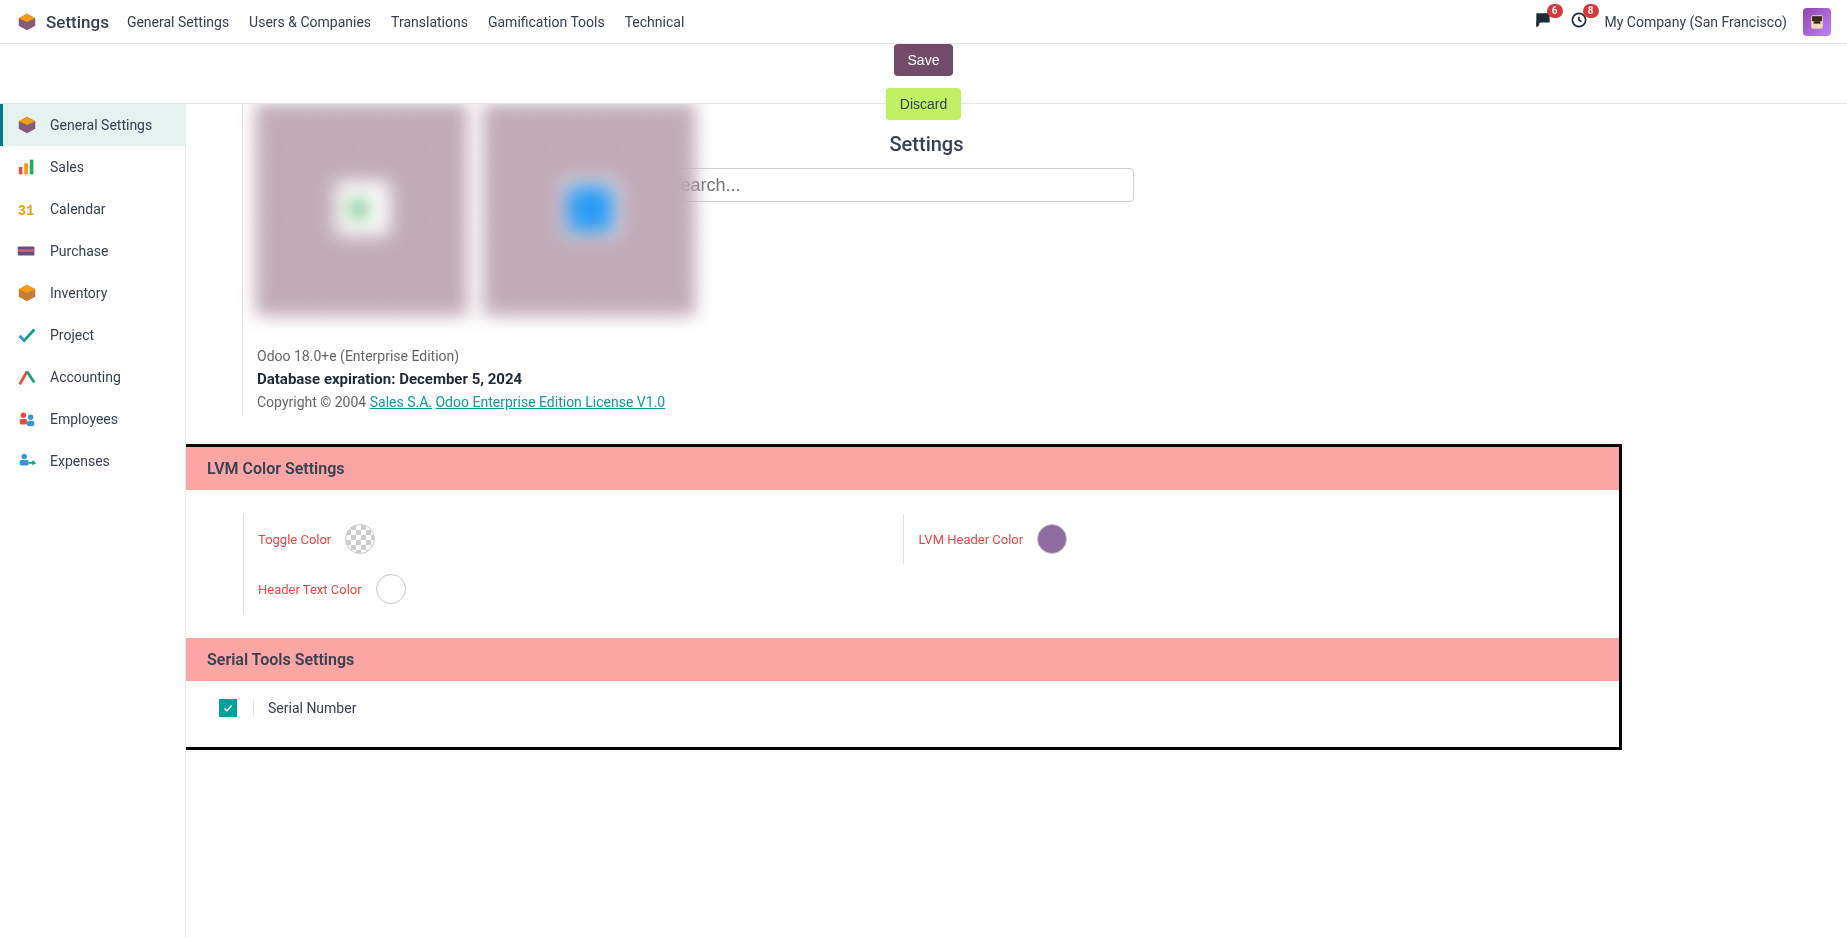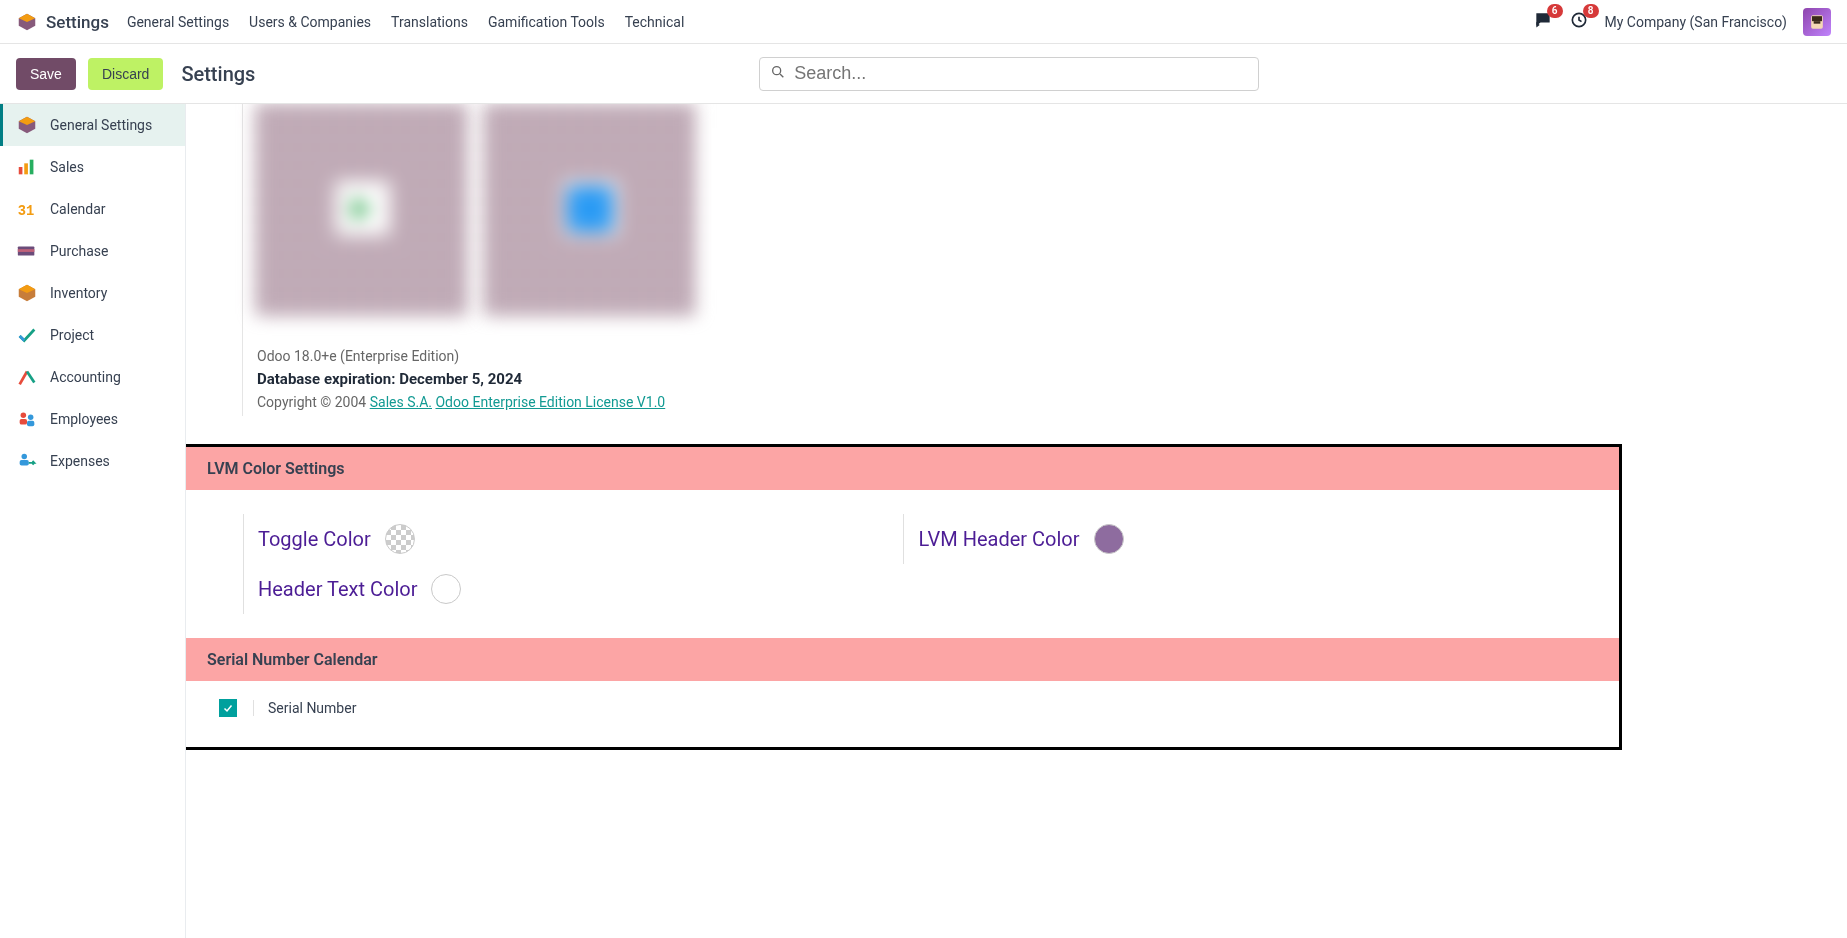--- a/index.html
+++ b/index.html
@@ -84,20 +84,21 @@
 }
 
 
 .control-panel {
   display: flex;
   align-items: center;
   height: 60px;
   padding: 0 16px;
   gap: 12px;
   border-bottom: 1px solid #e5e5e5;
+  flex-direction: column;
 }
 .btn {
   border: none;
   border-radius: 4px;
   padding: 8px 14px;
   font-size: 14px;
   cursor: pointer;
 }
 .btn-primary {
   background: #714B67;
@@ -244,22 +245,22 @@
   width: 48%;
 }
 .field-row {
   display: flex;
   align-items: center;
   gap: 14px;
   padding: 10px 14px;
   border-left: 1px solid #e0e0e0;
 }
 .field-label {
-  font-size: 20px;
-  color: #4c1d95;
+  font-size: 13px;
+  color: #ef4444;
 }
 .color-swatch {
   width: 30px;
   height: 30px;
   border-radius: 50%;
   border: 1px solid #c9c9c9;
   flex-shrink: 0;
   cursor: pointer;
 }
 .swatch-transparent {
@@ -487,21 +488,21 @@
             </div>
           </div>
           <div class="col">
             <div class="field-row">
               <span class="field-label">LVM Header Color</span>
               <span class="color-swatch swatch-purple"></span>
             </div>
           </div>
         </div>
 
-        <div class="section-heading">Serial Number Calendar</div>
+        <div class="section-heading">Serial Tools Settings</div>
         <div class="serial-body">
           <span class="chk">
             <svg width="12" height="12" viewBox="0 0 24 24">
                 <polyline points="5,13 10,18 19,7" fill="none" stroke="#fff" stroke-width="3"></polyline>
               </svg>
           </span>
           <span class="serial-label-wrap">
             <span>Serial Number</span>
           </span>
         </div>

